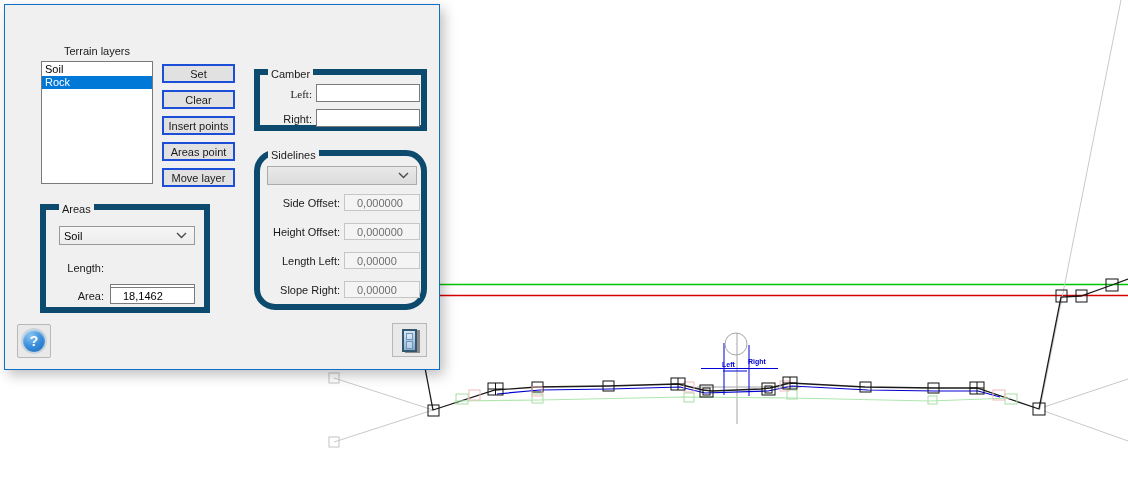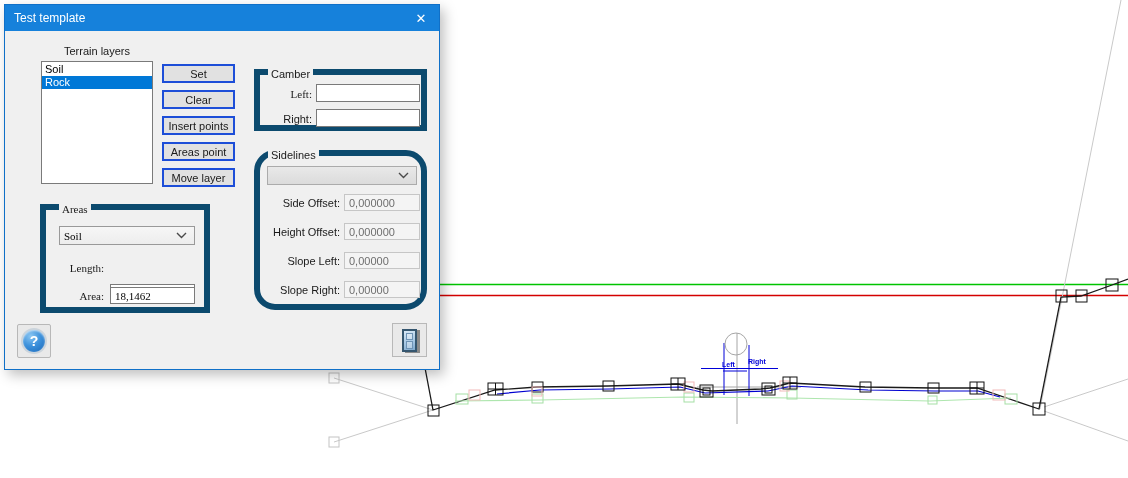--- a/index.html
+++ b/index.html
@@ -41,26 +41,26 @@
     display:flex;align-items:center;justify-content:center;white-space:nowrap;
   }
   .btn1{top:59px}.btn2{top:85px}.btn3{top:111px}.btn4{top:137px}.btn5{top:163px}
   .group{position:absolute;border:6px solid #0c4a6e;box-sizing:border-box;}
   .group-label{
     position:absolute;top:-7px;left:8px;background:#F0F0F0;padding:0 3px;
     font-size:11px;line-height:12px;color:#1A1A1A;white-space:nowrap;
   }
   .grp-camber{left:249px;top:64px;width:173px;height:62px;}
   .grp-sidelines{left:249px;top:145px;width:173px;height:160px;border-radius:21px;}
-  .grp-areas{left:35px;top:199px;width:170px;height:109px;font-family:Liberation Serif, serif;}
+  .grp-areas{left:35px;top:199px;width:170px;height:109px;}
   .grp-areas .group-label{left:13px;}
   .rlabel{position:absolute;font-size:11px;color:#1A1A1A;text-align:right;white-space:nowrap;}
   .tb{
     position:absolute;height:18px;border:1px solid #7A7A7A;background:#fff;
-    font-size:11px;font-family:inherit;color:#000;padding:0 4px;box-sizing:border-box;outline:none;
+    font-size:11px;font-family:inherit;color:#000;padding:0 12px;box-sizing:border-box;outline:none;
   }
   .tb.dis{background:#F4F4F4;border-color:#C6C6C6;color:#6E6E6E;}
   .camber-l-lbl{left:4px;top:13px;width:48px;font-family:Liberation Serif, serif;}
   .camber-r-lbl{left:4px;top:38px;width:48px;}
   .camber-l{left:56px;top:9px;width:104px;}
   .camber-r{left:56px;top:34px;width:104px;}
   .combo{
     position:absolute;height:19px;box-sizing:border-box;border:1px solid #ABABAB;
     display:flex;align-items:center;font-size:11px;color:#000;
   }
@@ -159,26 +159,20 @@
     <rect x="970" y="382" width="14" height="12" fill="none" stroke="#111111" stroke-width="1"></rect>
     <line x1="977" y1="382" x2="977" y2="394" stroke="#111111" stroke-width="1"></line>
     <line x1="970" y1="388" x2="984" y2="388" stroke="#111111" stroke-width="1"></line>
     <circle cx="736" cy="344" r="11" fill="none" stroke="#A6A6A6" stroke-width="1"></circle>
     <text x="722" y="367" fill="#0000D8" font-size="7" font-weight="bold" font-family="&quot;Liberation Sans&quot;, sans-serif">Left</text>
     <text x="748" y="364" fill="#0000D8" font-size="7" font-weight="bold" font-family="&quot;Liberation Sans&quot;, sans-serif">Right</text>
   </svg>
 
 <div class="dialog">
 
-  <div class="titlebar">
-    <span>Test template</span>
-    <span class="close-btn">
-      <span>✕</span>
-    </span>
-  </div>
 
   <div class="lbl terrain-label">Terrain layers</div>
 
   <div class="listbox">
     <div class="listitem">Soil</div>
     <div class="listitem selected">Rock</div>
   </div>
 
   <div class="btn btn1">Set</div>
   <div class="btn btn2">Clear</div>
@@ -199,21 +193,21 @@
     <div class="combo combo-sidelines">
       <span class="val"></span>
       <svg class="chev" width="11" height="7" viewBox="0 0 11 7">
           <path d="M1 1 L5.5 5.5 L10 1" stroke="#4A4A4A" stroke-width="1.4" fill="none"></path>
         </svg>
     </div>
     <span class="rlabel sl-lbl0">Side Offset:</span>
     <input class="tb dis sl-tb0" type="text" value="0,000000" style="">
     <span class="rlabel sl-lbl1">Height Offset:</span>
     <input class="tb dis sl-tb1" type="text" value="0,000000" style="">
-    <span class="rlabel sl-lbl2">Slope Left:</span>
+    <span class="rlabel sl-lbl2">Length Left:</span>
     <input class="tb dis sl-tb2" type="text" value="0,00000" style="">
     <span class="rlabel sl-lbl3">Slope Right:</span>
     <input class="tb dis sl-tb3" type="text" value="0,00000" style="">
   </div>
 
   <div class="group grp-areas">
     <span class="group-label">Areas</span>
     <div class="combo combo-areas">
       <span class="val">Soil</span>
       <svg class="chev" width="11" height="7" viewBox="0 0 11 7">

